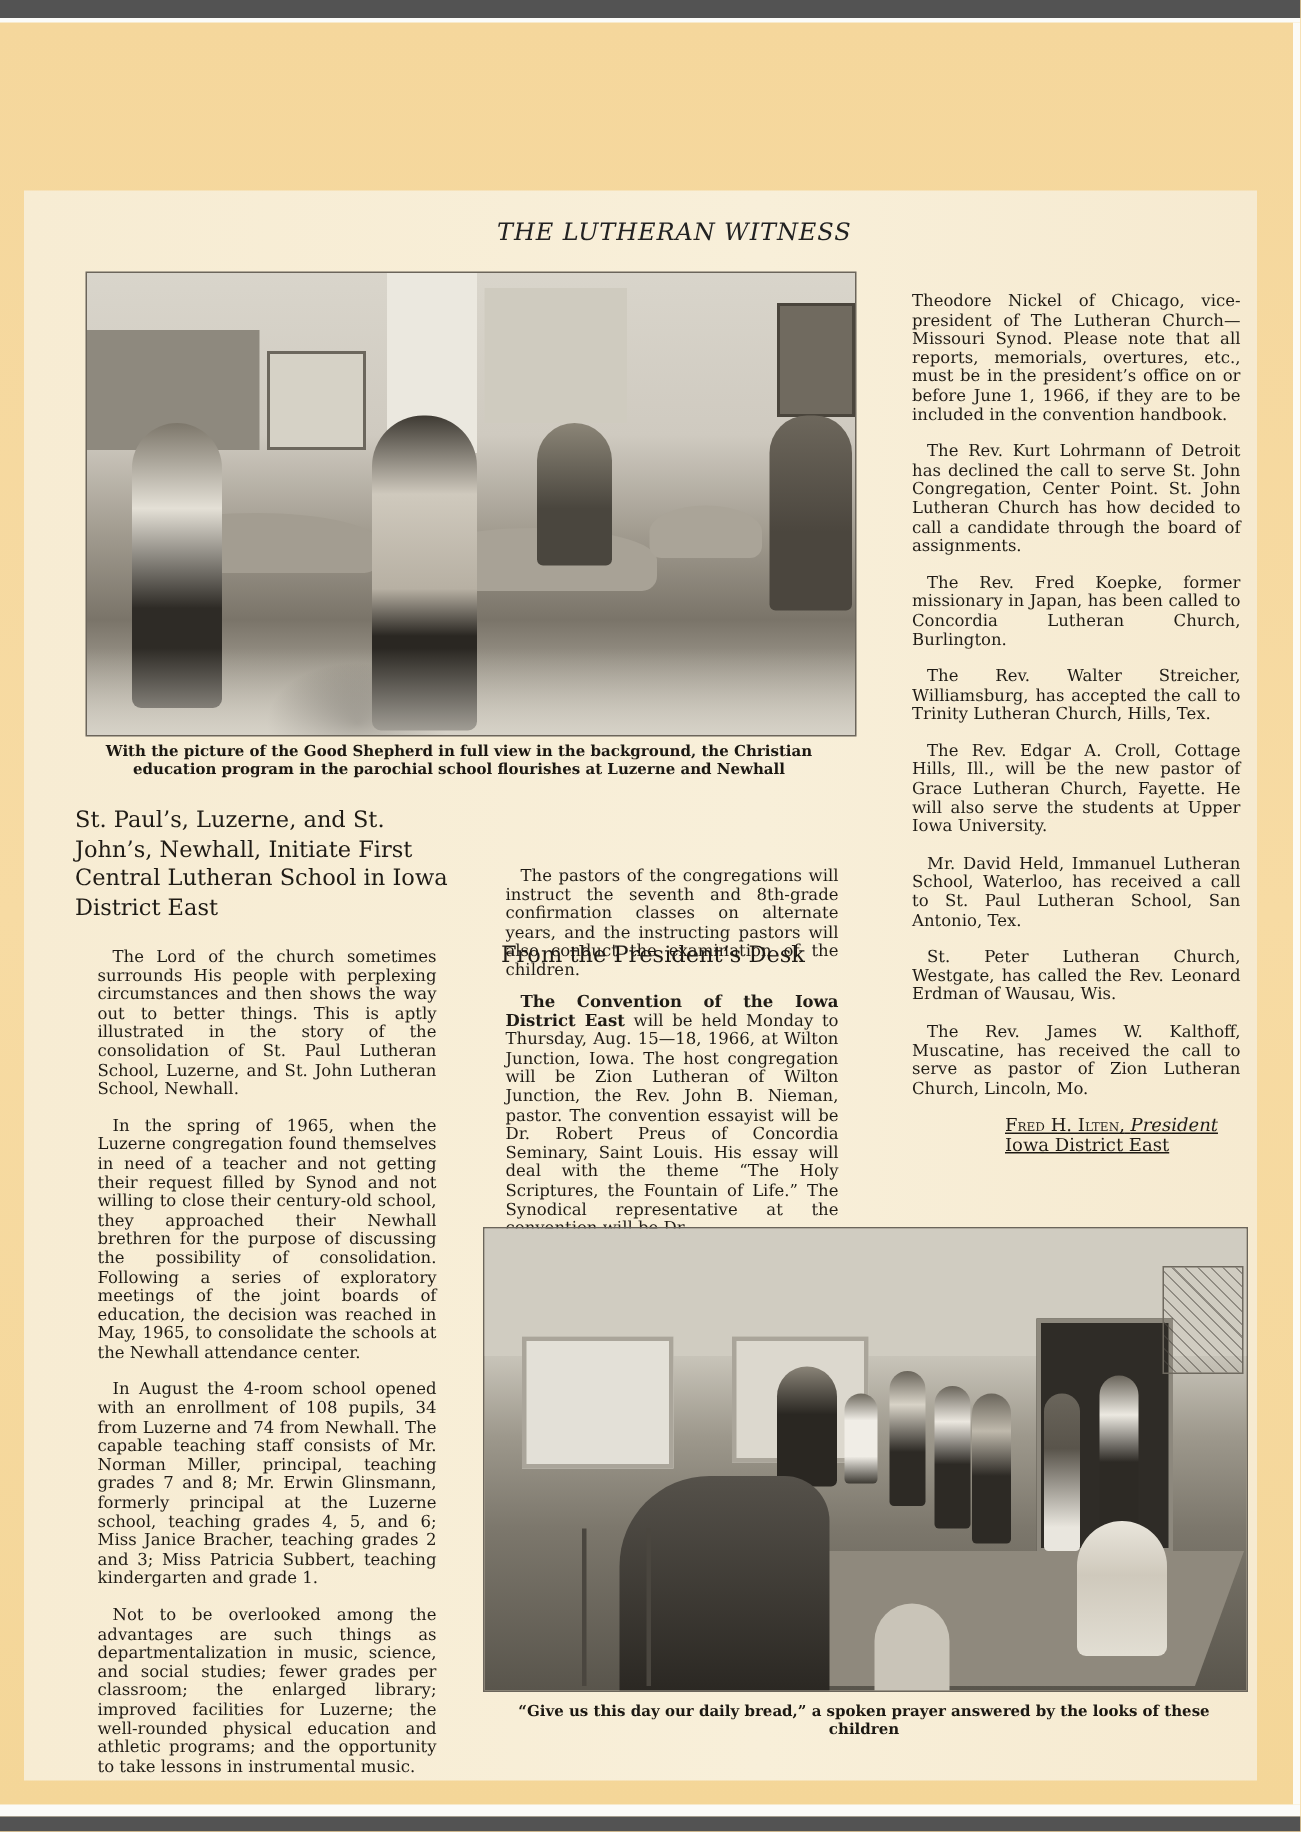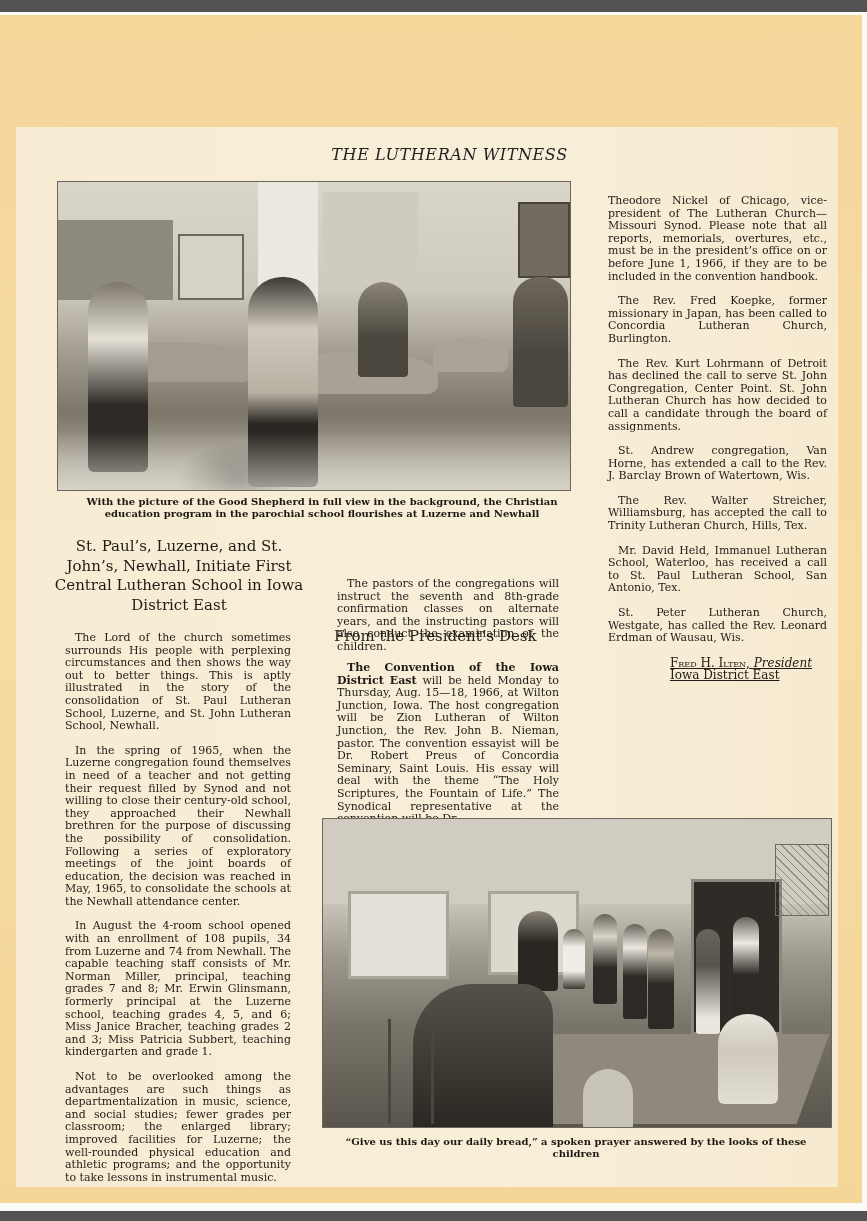--- a/index.html
+++ b/index.html
@@ -39,33 +39,33 @@
     }
     .photo2 {
       left: 322px; top: 818px; width: 508px; height: 308px;
       background: linear-gradient(180deg, #cfccc1 0%, #c7c3b8 28%, #9d988c 45%, #7c776c 65%, #59554c 100%);
     }
     .shape { position: absolute; }
     .caption {
       position: absolute; text-align: center; font-weight: bold;
       font-family: "DejaVu Serif", serif; font-size: 10px; line-height: 12px; color: #1c1812;
     }
-    .cap1 { left: 64px; top: 496px; width: 516px; }
+    .cap1 { left: 48px; top: 496px; width: 516px; }
     .cap2 { left: 324px; top: 1136px; width: 504px; }
     .col {
       position: absolute; font-size: 11px; line-height: 12.6px; text-align: justify;
       font-family: "DejaVu Serif", serif; color: #1f1b15;
     }
     .col p { margin: 12px; text-indent: 10px; }
     .col p.noindent { text-indent: 0; }
     .col1 { left: 53px; top: 620px; width: 250px; }
     .col2 { left: 325px; top: 566px; width: 246px; }
     .col3 { left: 596px; top: 183px; width: 243px; }
     .headline {
-      position: absolute; left: 50px; top: 537px; width: 258px; text-align: center;
+      position: absolute; left: 50px; top: 537px; width: 258px; 
       font-size: 15px; line-height: 19.5px; color: #1f1b15;
     }
     .subhead {
       position: absolute; left: 334px; top: 627px; width: 240px;
       font-size: 15px; line-height: 18px; font-weight: normal; color: #1f1b15;
     }
     .lead { font-weight: bold; }
     .signature {
       margin-top: 0; padding-left: 74px; font-size: 12px; line-height: 12.6px; text-decoration: underline;
     }
@@ -114,26 +114,27 @@
 <div class="col col2">
   <p>The pastors of the congregations will instruct the seventh and 8th-grade confirmation classes on alternate years, and the instructing pastors will also conduct the examination of the children.</p>
 </div>
 <div class="subhead">From the President’s Desk</div>
 <div class="col" style="left:325px;top:650px;width:246px;">
   <p><span class="lead">The Convention of the Iowa District East</span><span> will be held Monday to Thursday, Aug. 15—18, 1966, at Wilton Junction, Iowa. The host congregation will be Zion Lutheran of Wilton Junction, the Rev. John B. Nieman, pastor. The convention essayist will be Dr. Robert Preus of Concordia Seminary, Saint Louis. His essay will deal with the theme “The Holy Scriptures, the Fountain of Life.” The Synodical representative at the convention will be Dr.</span></p>
 </div>
 
 <div class="col col3">
   <p class="noindent">Theodore Nickel of Chicago, vice-president of The Lutheran Church—Missouri Synod. Please note that all reports, memorials, overtures, etc., must be in the president’s office on or before June 1, 1966, if they are to be included in the convention handbook.</p>
+  <p>The Rev. Kurt Lohrmann of Detroit has declined the call to serve St. John Congregation, Center Point. St. John Lutheran Church has how decided to call a candidate through the board of assignments.</p>
   <p>The Rev. Fred Koepke, former missionary in Japan, has been called to Concordia Lutheran Church, Burlington.</p>
-  <p>The Rev. Kurt Lohrmann of Detroit has declined the call to serve St. John Congregation, Center Point. St. John Lutheran Church has how decided to call a candidate through the board of assignments.</p>
-  <p>St. Andrew congregation, Van Horne, has extended a call to the Rev. J. Barclay Brown of Watertown, Wis.</p>
   <p>The Rev. Walter Streicher, Williamsburg, has accepted the call to Trinity Lutheran Church, Hills, Tex.</p>
+  <p>The Rev. Edgar A. Croll, Cottage Hills, Ill., will be the new pastor of Grace Lutheran Church, Fayette. He will also serve the students at Upper Iowa University.</p>
   <p>Mr. David Held, Immanuel Lutheran School, Waterloo, has received a call to St. Paul Lutheran School, San Antonio, Tex.</p>
   <p>St. Peter Lutheran Church, Westgate, has called the Rev. Leonard Erdman of Wausau, Wis.</p>
+  <p>The Rev. James W. Kalthoff, Muscatine, has received the call to serve as pastor of Zion Lutheran Church, Lincoln, Mo.</p>
   <div class="signature">
     <span class="smallcaps">Fred H. Ilten,</span>
     <span class="it">President</span><br>
     <span>Iowa District East</span>
   </div>
 </div>
 
 <div class="photo photo2">
   <div class="shape" style="left:0;top:0;width:508px;height:85px;background:#d0ccc1;"></div>
   <div class="shape" style="left:25px;top:72px;width:95px;height:82px;background:#e3e0d7;border:3px solid #aaa59a;"></div>

